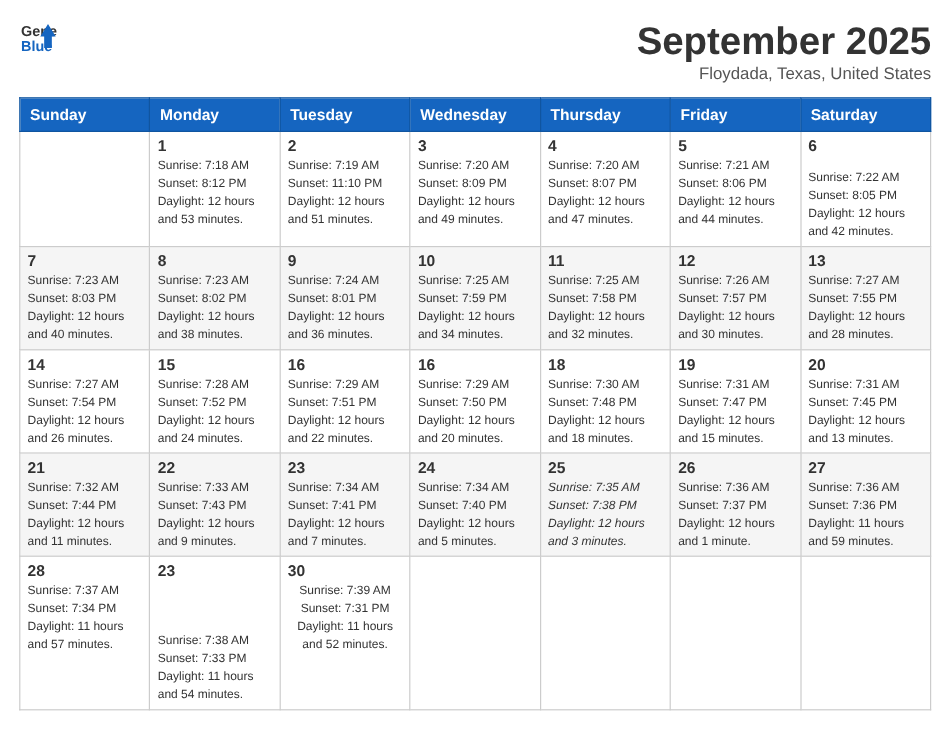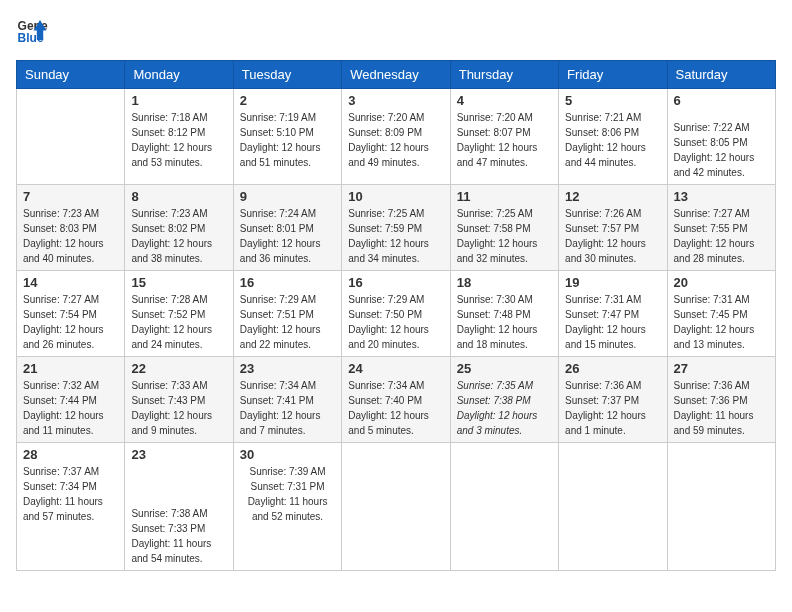--- a/index.html
+++ b/index.html
@@ -39,21 +39,21 @@
     }
     .calendar {
       width: 100%;
       border-collapse: collapse;
       border: 1px solid #ccc;
     }
     .calendar th {
       background-color: #1565c0;
       color: #fff;
       font-size: 13px;
-      font-weight: normal;
+      font-weight: bold;
       padding: 6px 8px;
       text-align: left;
       border: 1px solid #1055a0;
     }
     .calendar td {
       vertical-align: top;
       border: 1px solid #ccc;
       padding: 4px 6px;
       font-size: 10.5px;
       color: #333;
@@ -82,20 +82,24 @@
 <body>
 
 <div class="header">
   <div class="logo">
     <svg class="logo-icon" viewBox="0 0 40 40">
       <text x="2" y="18" font-size="15" font-weight="bold" fill="#333">General</text>
       <text x="2" y="33" font-size="15" font-weight="bold" fill="#1565c0">Blue</text>
       <polygon points="30,5 38,18 34,18 34,30 26,30 26,18 22,18" fill="#1565c0"></polygon>
     </svg>
   </div>
+  <div class="title-block">
+    <div class="month-title">September 2025</div>
+    <div class="location">Floydada, Texas, United States</div>
+  </div>
 </div>
 
 <table class="calendar">
   <thead>
     <tr>
     <th>Sunday</th>
         <th>Monday</th>
         <th>Tuesday</th>
         <th>Wednesday</th>
         <th>Thursday</th>
@@ -109,21 +113,21 @@
         <td>
           <span class="day-number">1</span>
           <div class="day-info" style="white-space: pre-line;">Sunrise: 7:18 AM
 Sunset: 8:12 PM
 Daylight: 12 hours
 and 53 minutes.</div>
         </td>
         <td>
           <span class="day-number">2</span>
           <div class="day-info" style="white-space: pre-line;">Sunrise: 7:19 AM
-Sunset: 5:10 PM
+Sunset: 11:10 PM
 Daylight: 12 hours
 and 51 minutes.</div>
         </td>
         <td>
           <span class="day-number">3</span>
           <div class="day-info" style="white-space: pre-line;">Sunrise: 7:20 AM
 Sunset: 8:09 PM
 Daylight: 12 hours
 and 49 minutes.</div>
         </td>

